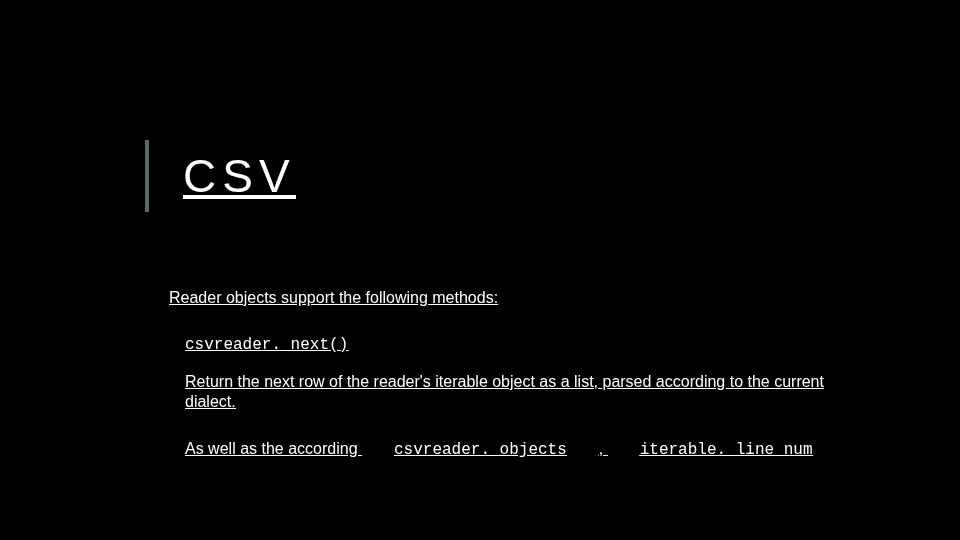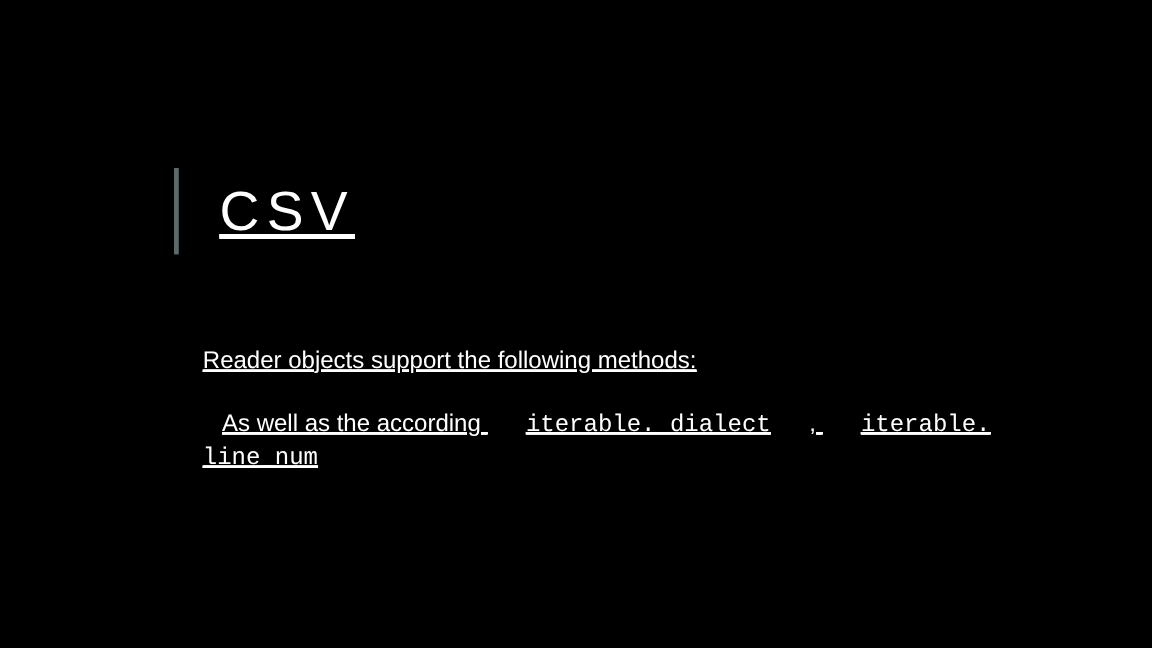--- a/index.html
+++ b/index.html
@@ -32,21 +32,21 @@
     margin-right: 18px;
   }
   .title {
     font-size: 46px;
     font-weight: 400;
     letter-spacing: 6px;
     font-family: Arial, Helvetica, sans-serif;
   }
   .body {
     padding-left: 24px;
-    font-size: 20px;
+    font-size: 16px;
     line-height: 1.3;
   }
   .para {
     margin-bottom: 26px;
   }
   .mono {
     font-family: "Courier New", Courier, monospace;
   }
   .inline-mono {
     font-family: "Courier New", Courier, monospace;
@@ -57,18 +57,22 @@
 
 <div class="slide">
   <div class="title-wrap">
     <div class="title-bar"></div>
     <h1 class="title">CSV</h1>
   </div>
 
   <div class="body">
     <p class="para">Reader objects support the following methods:</p>
 
+    <div class="para">
+      <div class="mono">csvreader. next()</div>
+      <div>Return the next row of the reader's iterable object as a list, parsed according to the current dialect.</div>
+    </div>
 
     <p class="para">
-      <span>As well as the according </span><span class="inline-mono">iterable. dialect</span><span>, </span><span class="inline-mono">iterable. line_num</span>
+      <span>As well as the according </span><span class="inline-mono">csvreader. objects</span><span>, </span><span class="inline-mono">iterable. line_num</span>
     </p>
   </div>
 </div>
 
 </body></html>

